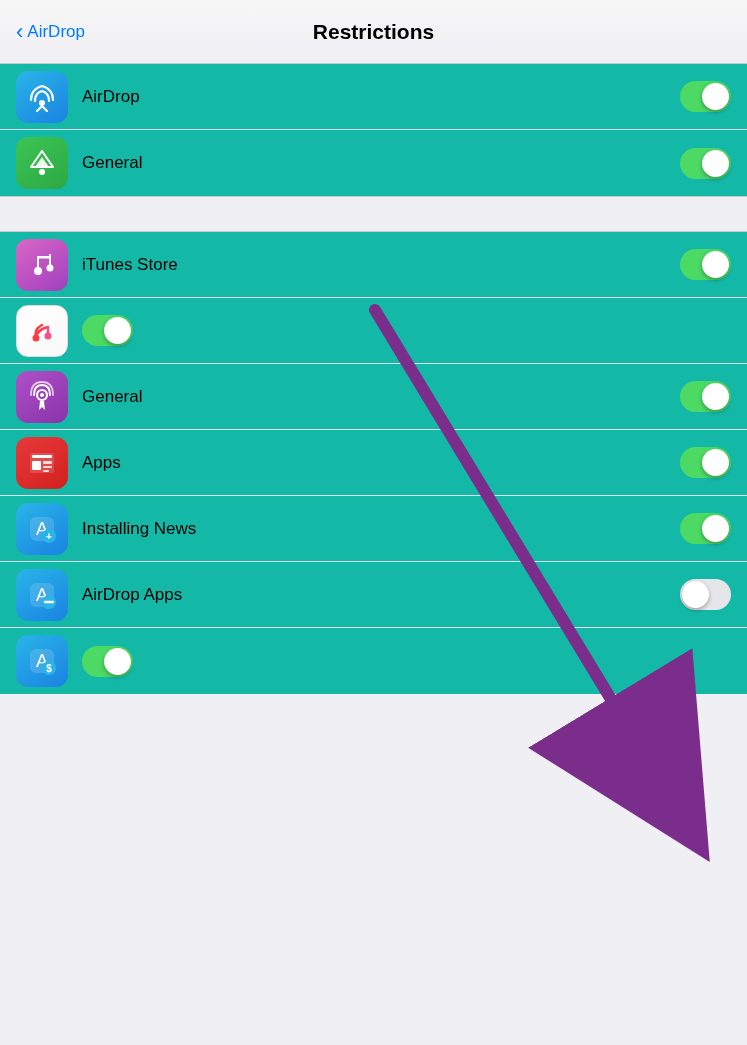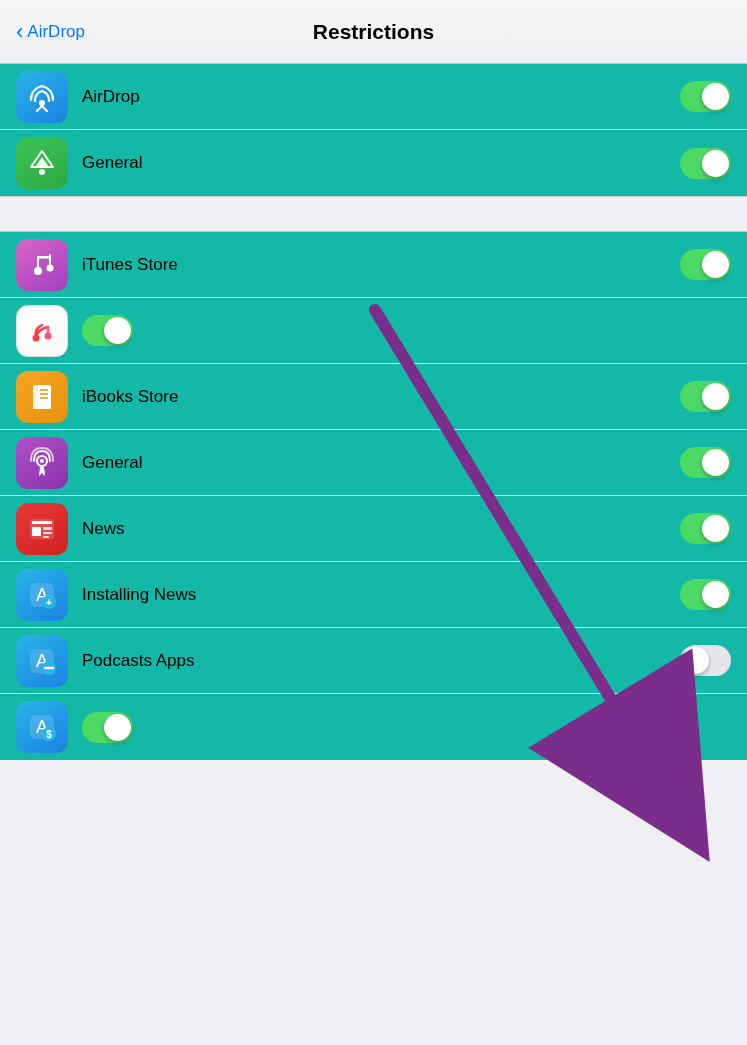--- a/index.html
+++ b/index.html
@@ -271,35 +271,20 @@
         <path d="M22 12 L22 20" stroke="#f7508a" stroke-width="2.5" stroke-linecap="round"></path>
         <circle cx="10" cy="23" r="3.5" fill="#fc3c44"></circle>
         <circle cx="22" cy="21" r="3.5" fill="#f7508a"></circle>
       </svg>
     </div>
     <div class="toggle on">
       <div class="toggle-knob"></div>
     </div>
   </div>
 
-  <div class="settings-row">
-    <div class="app-icon icon-ibooks">
-      <svg class="icon-svg" viewBox="0 0 32 32" fill="none">
-        <rect x="7" y="4" width="13" height="24" rx="2" fill="white" opacity="0.9"></rect>
-        <rect x="12" y="4" width="13" height="24" rx="2" fill="white"></rect>
-        <line x1="14" y1="9" x2="22" y2="9" stroke="#e8920d" stroke-width="1.5"></line>
-        <line x1="14" y1="13" x2="22" y2="13" stroke="#e8920d" stroke-width="1.5"></line>
-        <line x1="14" y1="17" x2="22" y2="17" stroke="#e8920d" stroke-width="1.5"></line>
-      </svg>
-    </div>
-    <span class="row-label">iBooks Store</span>
-    <div class="toggle on">
-      <div class="toggle-knob"></div>
-    </div>
-  </div>
 
   <div class="settings-row">
     <div class="app-icon icon-podcasts">
       <svg class="icon-svg" viewBox="0 0 32 32" fill="none">
         <circle cx="16" cy="14" r="5" stroke="white" stroke-width="2.2" fill="none"></circle>
         <circle cx="16" cy="14" r="2" fill="white"></circle>
         <path d="M8 14 Q8 4 16 4 Q24 4 24 14" stroke="white" stroke-width="2" fill="none" stroke-linecap="round"></path>
         <path d="M5 14 Q5 1 16 1 Q27 1 27 14" stroke="white" stroke-width="1.8" fill="none" stroke-linecap="round" opacity="0.7"></path>
         <path d="M14 20 L13 29 L16 26 L19 29 L18 20" fill="white"></path>
       </svg>
@@ -314,21 +299,21 @@
     <div class="app-icon icon-news">
       <svg class="icon-svg" viewBox="0 0 32 32" fill="none">
         <rect x="4" y="6" width="24" height="20" rx="2" fill="white" opacity="0.15"></rect>
         <rect x="6" y="8" width="20" height="3" rx="1" fill="white"></rect>
         <rect x="6" y="14" width="9" height="9" rx="1" fill="white"></rect>
         <rect x="17" y="14" width="9" height="3" rx="1" fill="white" opacity="0.8"></rect>
         <rect x="17" y="19" width="9" height="2" rx="1" fill="white" opacity="0.8"></rect>
         <rect x="17" y="23" width="6" height="2" rx="1" fill="white" opacity="0.8"></rect>
       </svg>
     </div>
-    <span class="row-label">News</span>
+    <span class="row-label">Apps</span>
     <div class="toggle on">
       <div class="toggle-knob"></div>
     </div>
   </div>
 
   <div class="settings-row">
     <div class="app-icon icon-installing">
       <svg class="icon-svg" viewBox="0 0 32 32" fill="none">
         <rect x="4" y="4" width="24" height="24" rx="6" fill="white" opacity="0.15"></rect>
         <text x="16" y="22" text-anchor="middle" fill="white" font-size="18" font-family="sans-serif">A</text>
@@ -344,21 +329,21 @@
 
   <div class="settings-row">
     <div class="app-icon icon-deleting">
       <svg class="icon-svg" viewBox="0 0 32 32" fill="none">
         <rect x="4" y="4" width="24" height="24" rx="6" fill="white" opacity="0.15"></rect>
         <text x="16" y="22" text-anchor="middle" fill="white" font-size="18" font-family="sans-serif">A</text>
         <circle cx="23" cy="23" r="7" fill="#29b5e8"></circle>
         <line x1="19" y1="23" x2="27" y2="23" stroke="white" stroke-width="2.5" stroke-linecap="round"></line>
       </svg>
     </div>
-    <span class="row-label">Podcasts Apps</span>
+    <span class="row-label">AirDrop Apps</span>
     <div class="toggle off">
       <div class="toggle-knob"></div>
     </div>
   </div>
 
   <div class="settings-row">
     <div class="app-icon icon-inapp">
       <svg class="icon-svg" viewBox="0 0 32 32" fill="none">
         <rect x="4" y="4" width="24" height="24" rx="6" fill="white" opacity="0.15"></rect>
         <text x="16" y="22" text-anchor="middle" fill="white" font-size="18" font-family="sans-serif">A</text>

